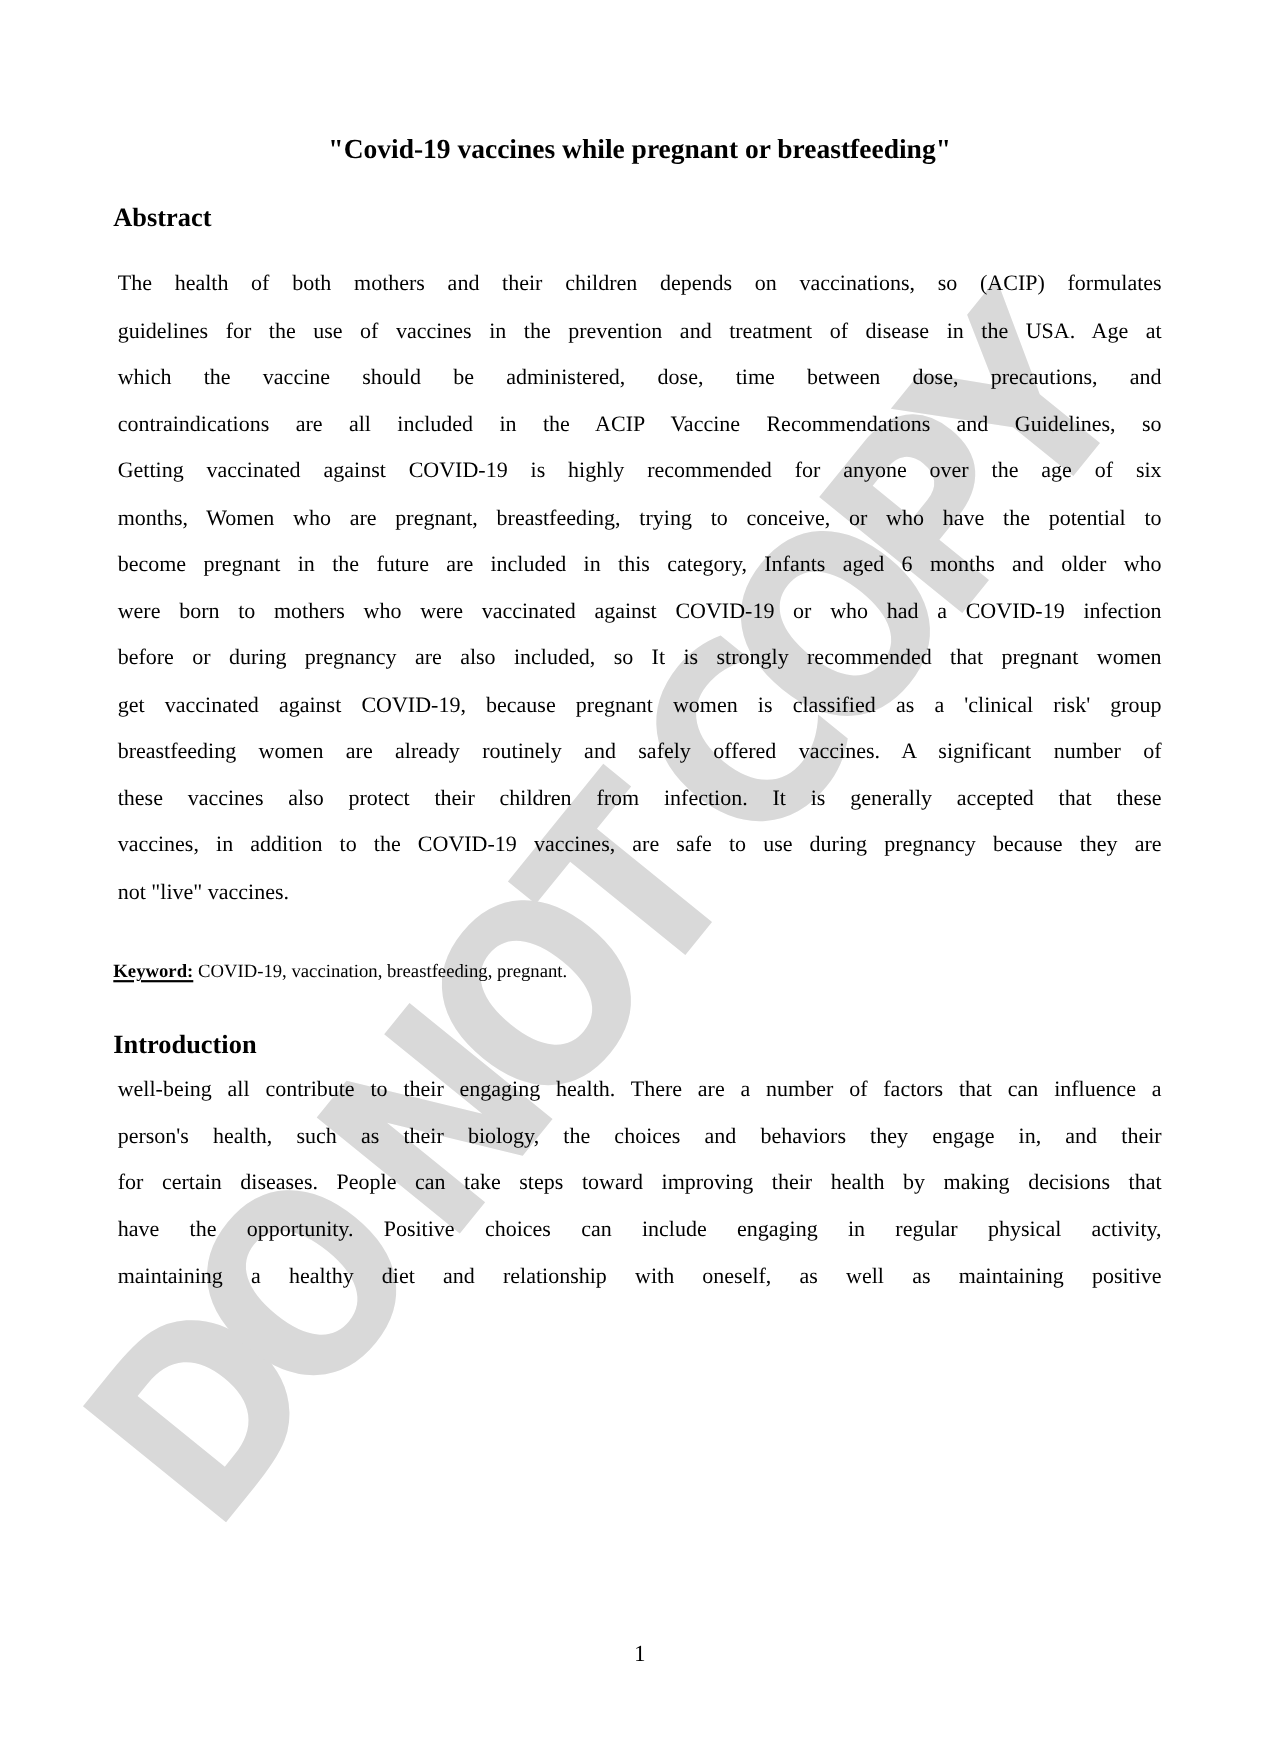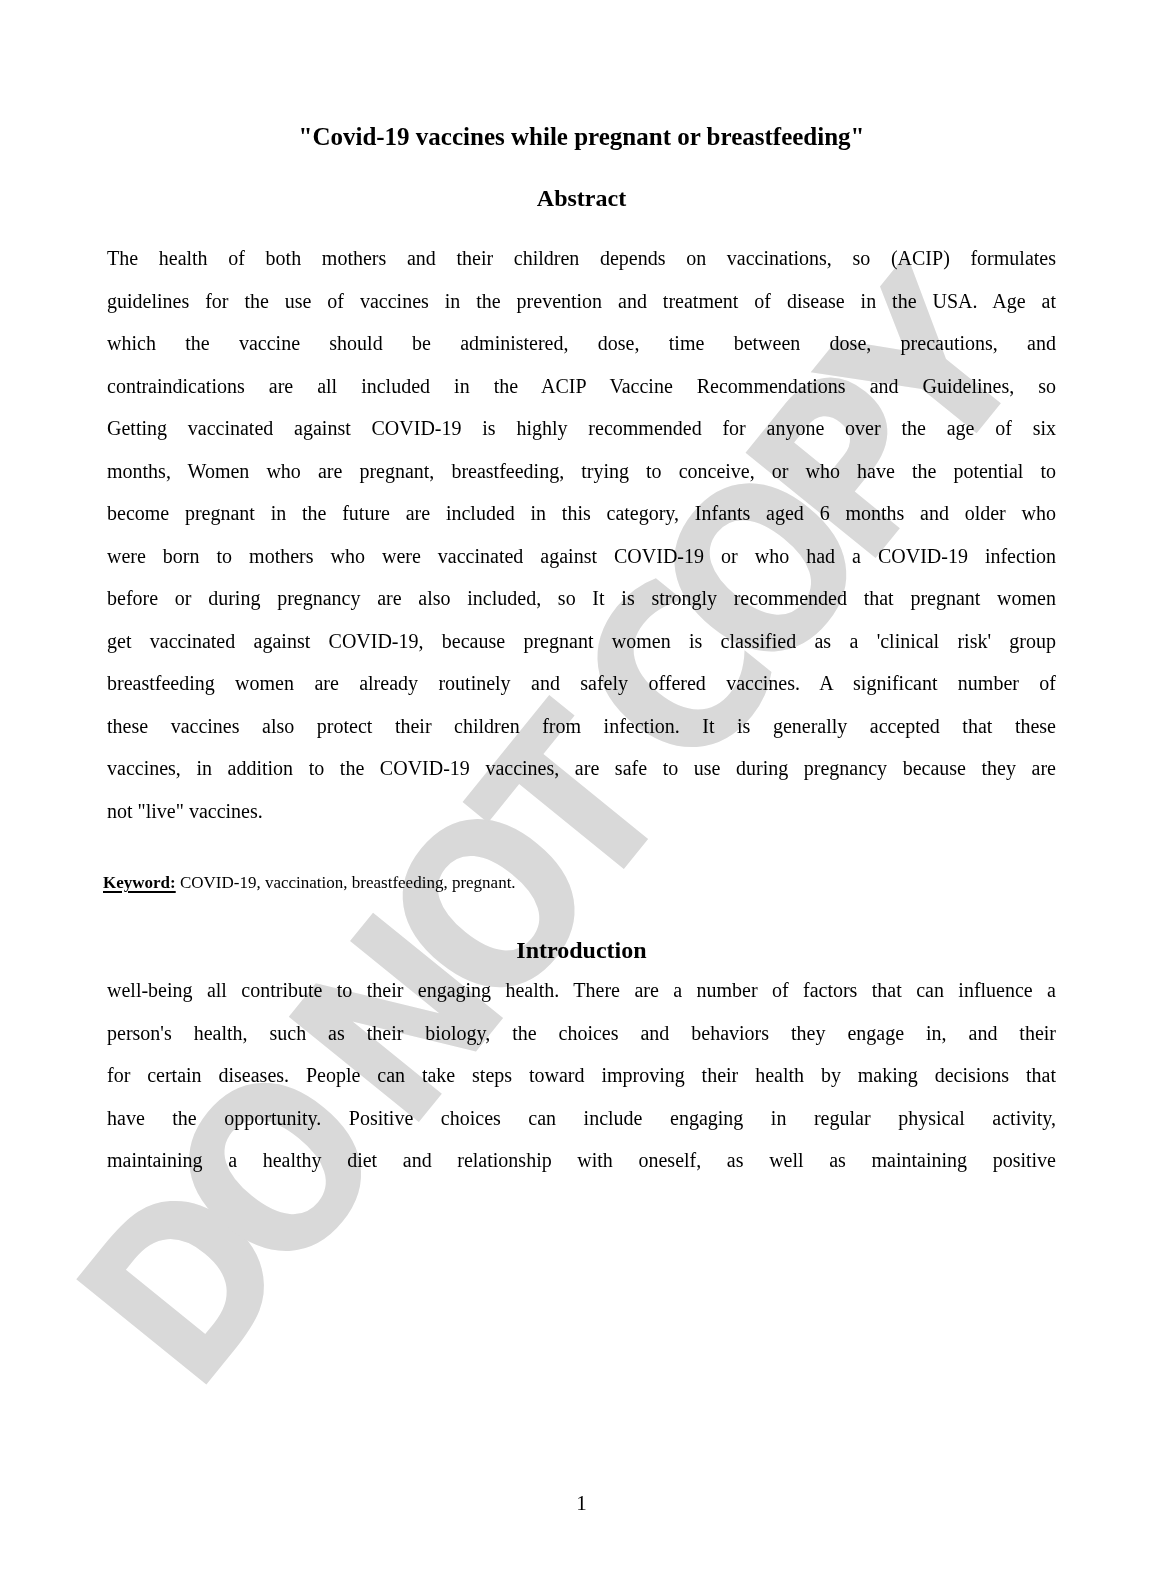--- a/index.html
+++ b/index.html
@@ -39,21 +39,20 @@
     line-height: 30px;
     font-weight: bold;
     text-align: center;
     margin: 0 0 31px 0;
   }
   .heading {
     font-size: 24px;
     line-height: 30px;
     font-weight: bold;
     margin: 0 0 24px 0;
-    text-align: center;
   }
   .heading.intro { margin: 37px 0 3px 0; }
   .para { margin: 4px; }
   .jline {
     font-size: 20px;
     line-height: 42.5px;
     text-align: justify;
     text-align-last: justify;
     white-space: normal;
   }

